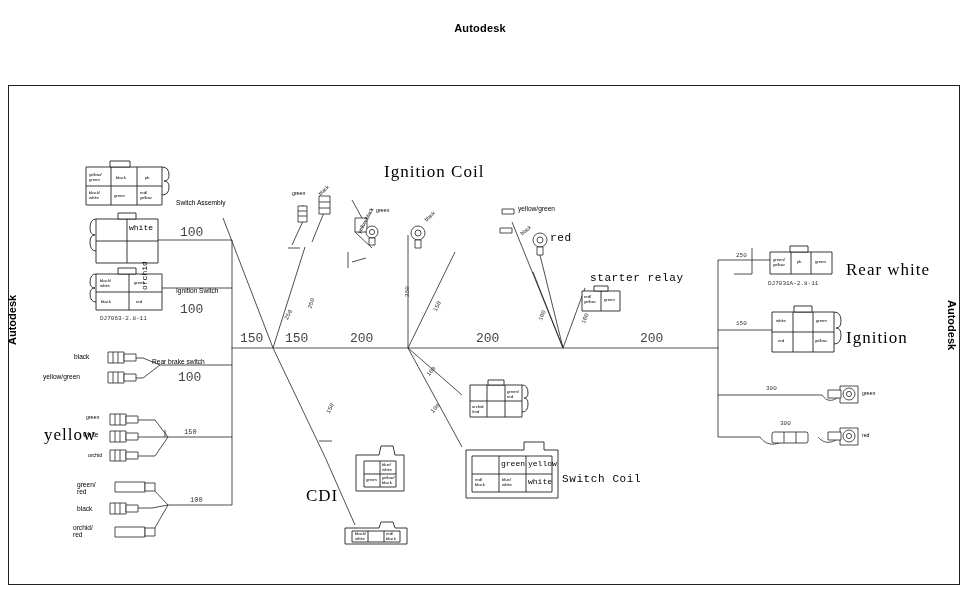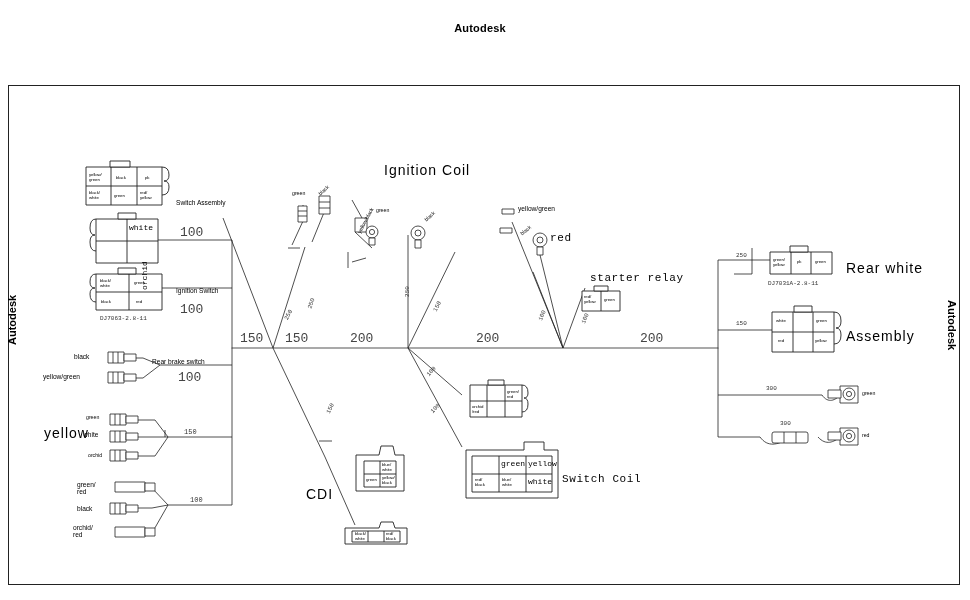--- a/index.html
+++ b/index.html
@@ -29,21 +29,21 @@
 
   
   #draw{position:absolute;left:0;top:0;width:970px;height:600px;}
   #draw line,#draw polyline,#draw path,#draw rect,#draw circle,#draw polygon{
       vector-effect:non-scaling-stroke;}
 
   
   .lbl{position:absolute;font-family:"Liberation Sans",sans-serif;white-space:nowrap;}
   .tiny2{font-size:5.2px;line-height:5.4px;}
   .sm{font-size:6.6px;}
-  .big{font-family:Liberation Sans, sans-serif;font-size:14px;letter-spacing:1px;}
+  .big{font-family:Liberation Serif, serif;font-size:17px;letter-spacing:1px;}
   .big2{font-family:"Liberation Mono",monospace;font-size:11px;letter-spacing:.6px;}
   .num{font-family:"Liberation Mono",monospace;font-size:13px;color:#444;}
   .num-sm{font-family:"Liberation Mono",monospace;font-size:7px;color:#333;}
   .num-xs{font-family:"Liberation Mono",monospace;font-size:6px;color:#333;}
   .rot-n90{transform:rotate(-90deg);transform-origin:left top;}
 
   
   .cell{position:absolute;font-family:"Liberation Sans",sans-serif;font-size:4.4px;
         line-height:4.6px;letter-spacing:-0.1px;color:#000;white-space:pre;}
   .cellw{position:absolute;font-family:"Liberation Mono",monospace;font-size:8px;color:#000;}
@@ -264,21 +264,21 @@
 
   <div class="lbl abs big" style="left:384px;top:162px;">Ignition Coil</div>
   <div class="lbl abs sm" style="left:176px;top:199px;">Switch Assembly</div>
   <div class="lbl abs sm" style="left:176px;top:287px;">Ignition Switch</div>
   <div class="lbl abs sm" style="left:152px;top:358px;">Rear brake switch</div>
   <div class="lbl abs big" style="left:44px;top:425px;">yellow</div>
   <div class="lbl abs big" style="left:306px;top:486px;">CDI</div>
   <div class="lbl abs big2" style="left:562px;top:473px;">Switch Coil</div>
   <div class="lbl abs big2" style="left:590px;top:272px;">starter  relay</div>
   <div class="lbl abs big" style="left:846px;top:260px;">Rear  white</div>
-  <div class="lbl abs big" style="left:846px;top:328px;">Assembly</div>
+  <div class="lbl abs big" style="left:846px;top:328px;">Ignition</div>
 
   <div class="lbl abs num-xs" style="left:100px;top:315px;">DJ7063-2.8-11</div>
   <div class="lbl abs num-xs" style="left:768px;top:280px;">DJ7031A-2.8-11</div>
 
   <div class="lbl abs num" style="left:240px;top:331px;">150</div>
   <div class="lbl abs num" style="left:285px;top:331px;">150</div>
   <div class="lbl abs num" style="left:350px;top:331px;">200</div>
   <div class="lbl abs num" style="left:476px;top:331px;">200</div>
   <div class="lbl abs num" style="left:640px;top:331px;">200</div>
 

